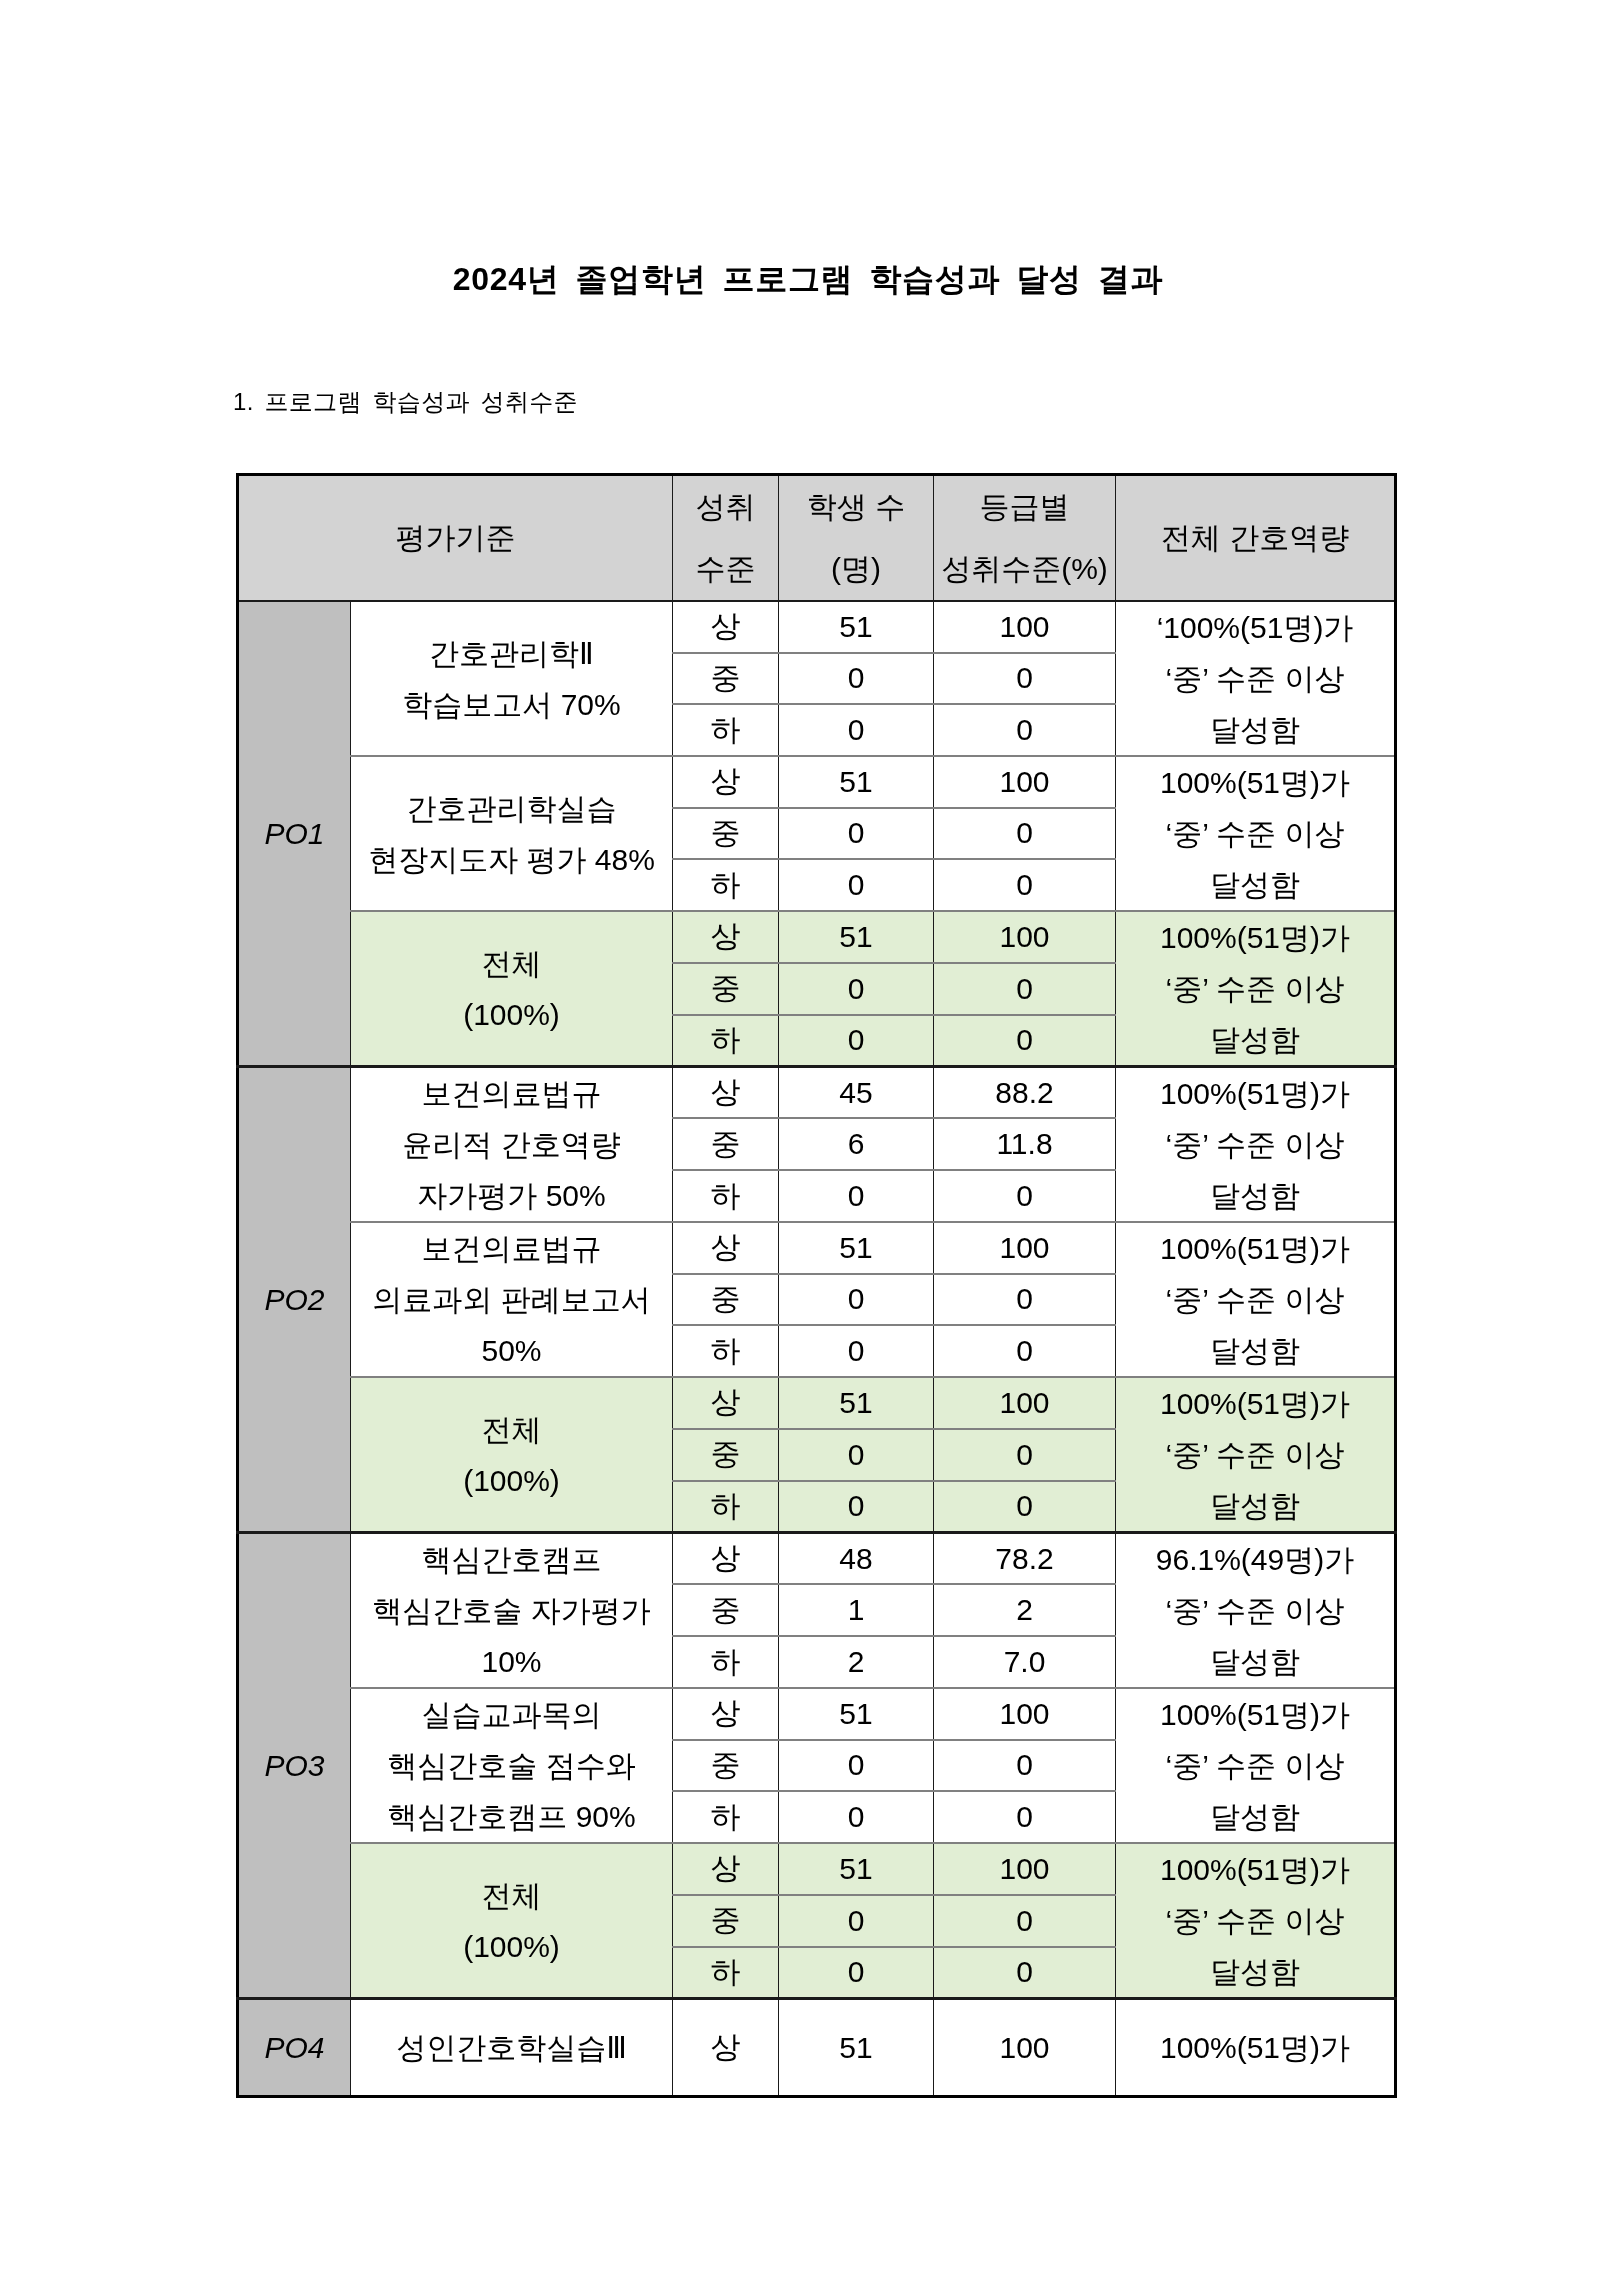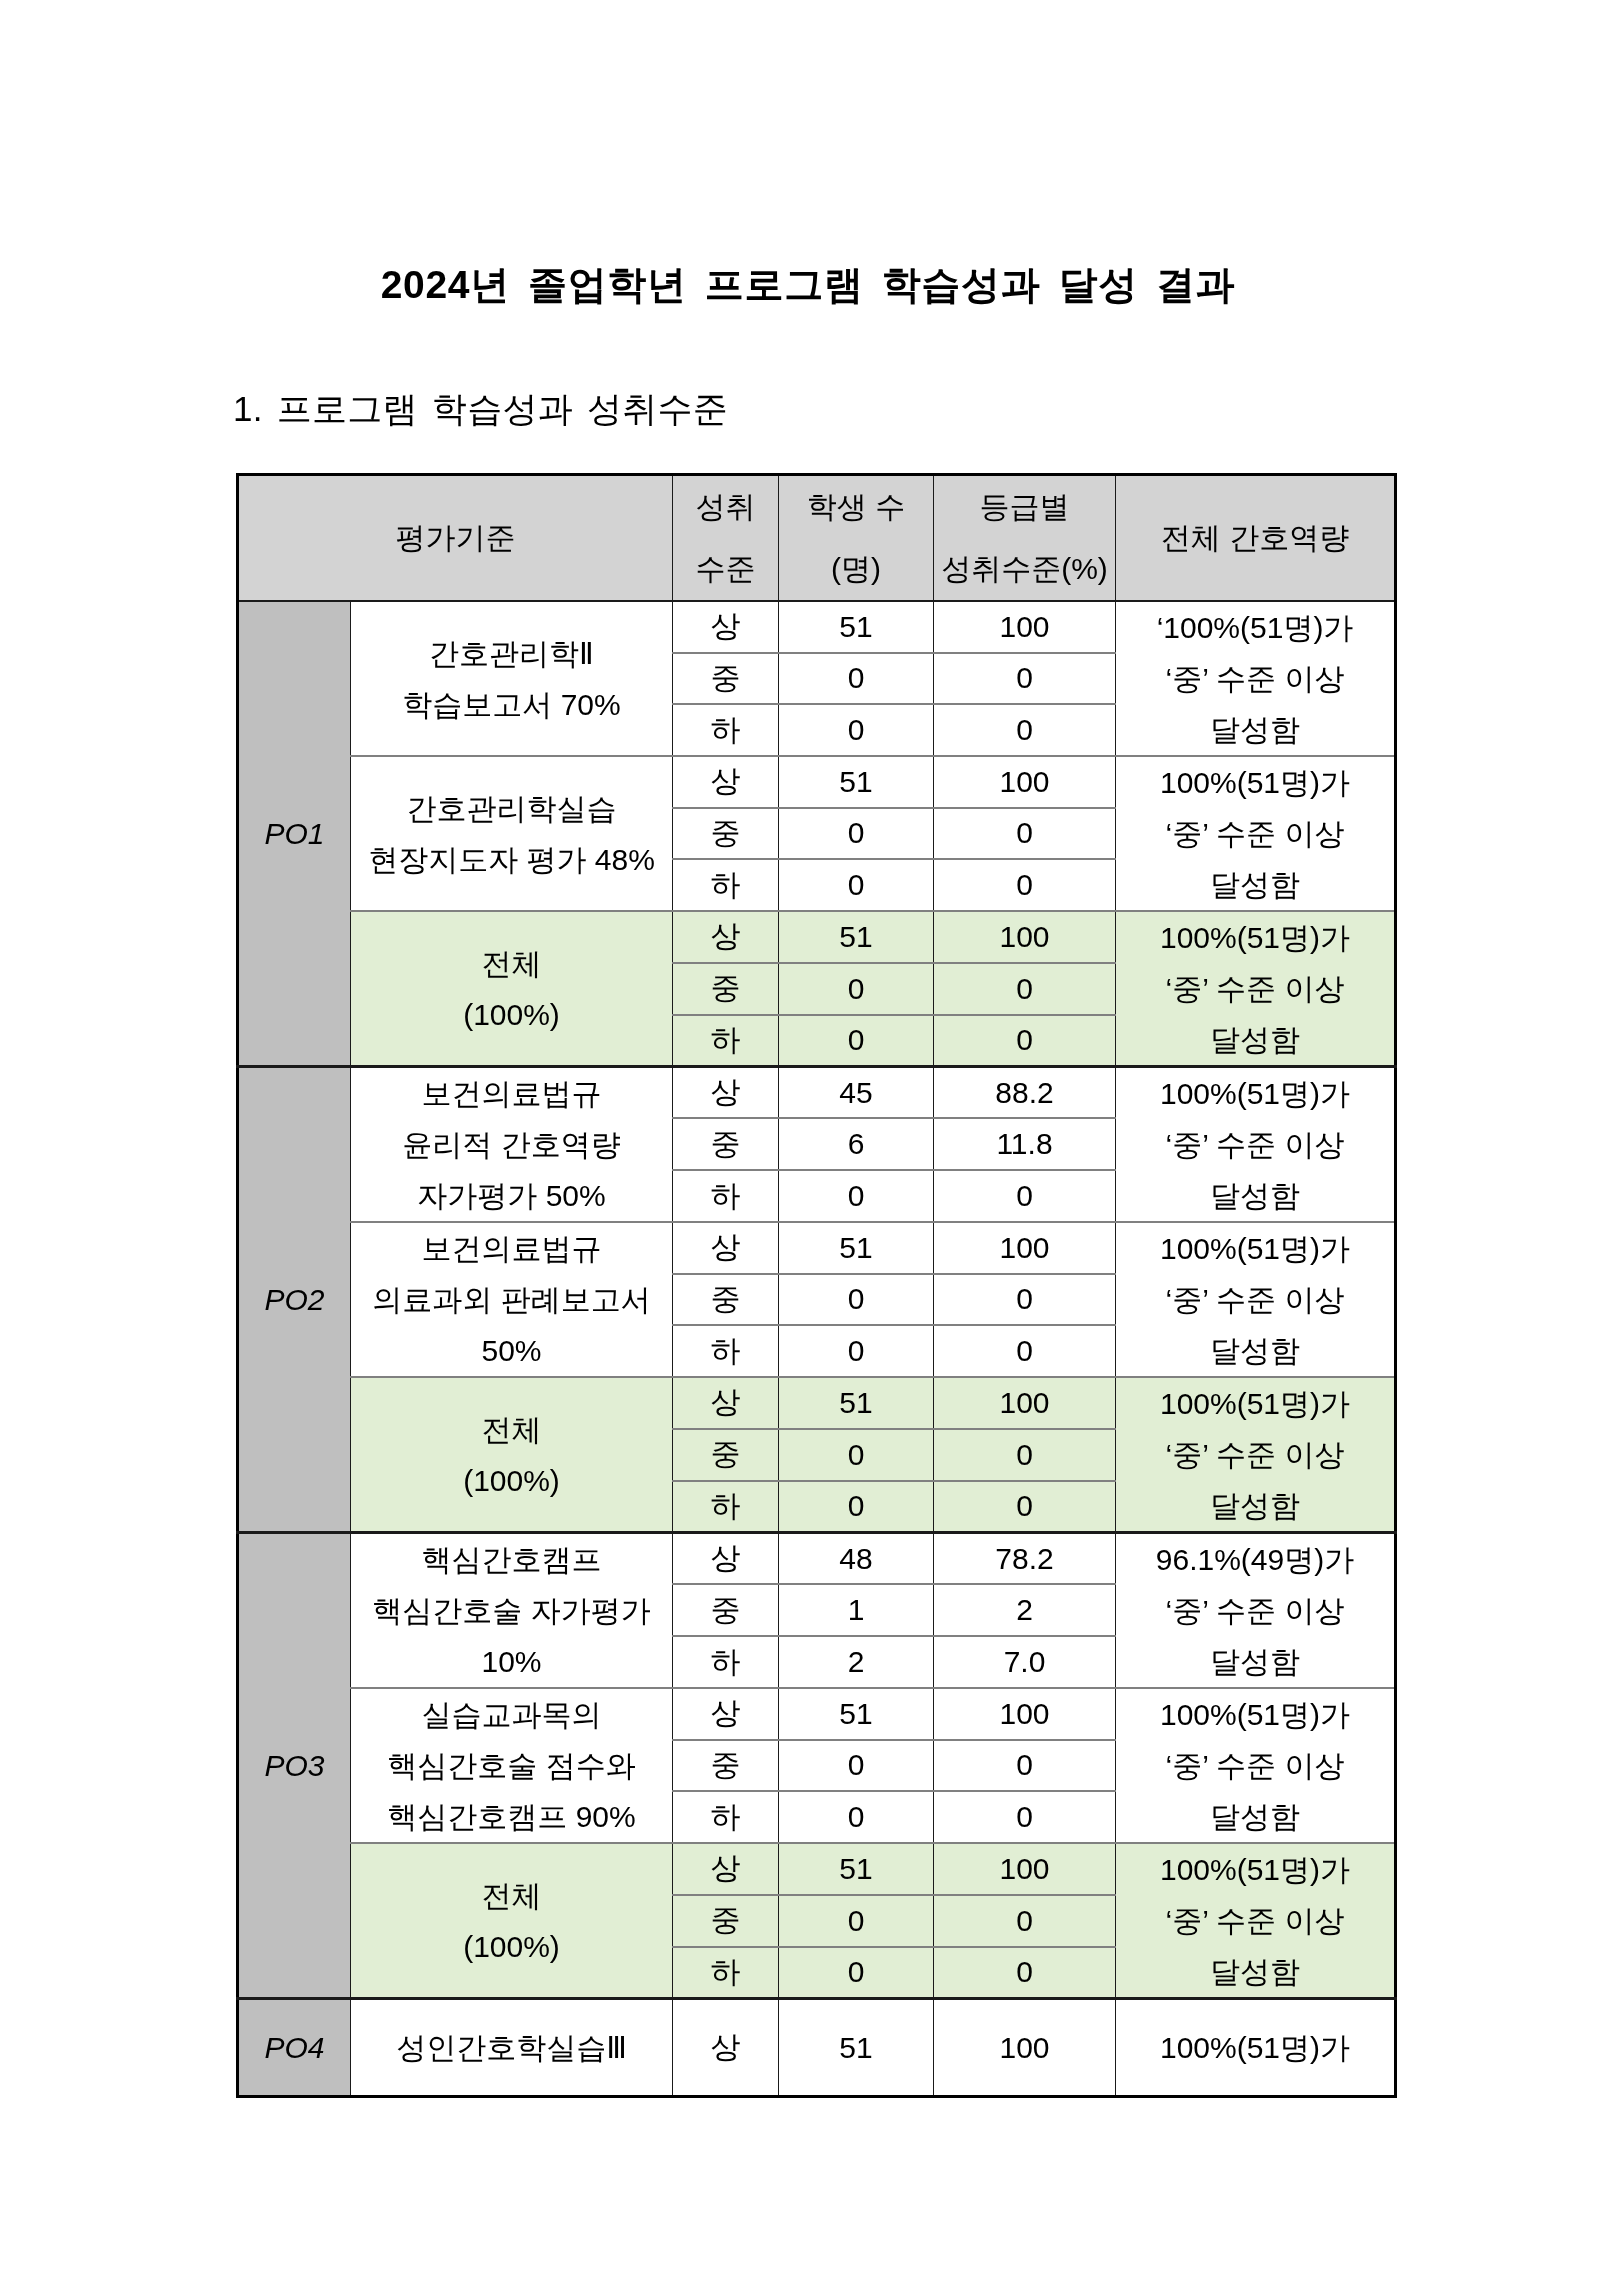--- a/index.html
+++ b/index.html
@@ -13,25 +13,25 @@
   *{box-sizing:border-box;}
   html,body{margin:0;padding:0;}
   body{
     width:1616px;height:2284px;position:relative;
     background:#ffffff;color:#000;
     font-family:"Liberation Sans","DejaVu Sans",sans-serif;
   }
   .page-title{
     position:absolute;top:258px;left:0;width:1616px;
     margin:0;text-align:center;
-    font-size:39px;font-weight:bold;letter-spacing:0.7px;word-spacing:6.5px;
+    font-size:32px;font-weight:bold;letter-spacing:0.7px;word-spacing:6.5px;
   }
   .section-heading{
     position:absolute;top:386px;left:233px;margin:0;
-    font-size:35px;font-weight:normal;letter-spacing:0.3px;word-spacing:3.9px;
+    font-size:24px;font-weight:normal;letter-spacing:0.3px;word-spacing:3.9px;
   }
   table.results-table{
     position:absolute;left:236px;top:473px;width:1159px;
     border-collapse:collapse;table-layout:fixed;
     border:3.3px solid #000;
   }
   .results-table th,.results-table td{
     padding:0 3.9px;text-align:center;vertical-align:middle;
     font-size:30px;font-weight:normal;
     border-left:1.3px solid var(--line-dark);

